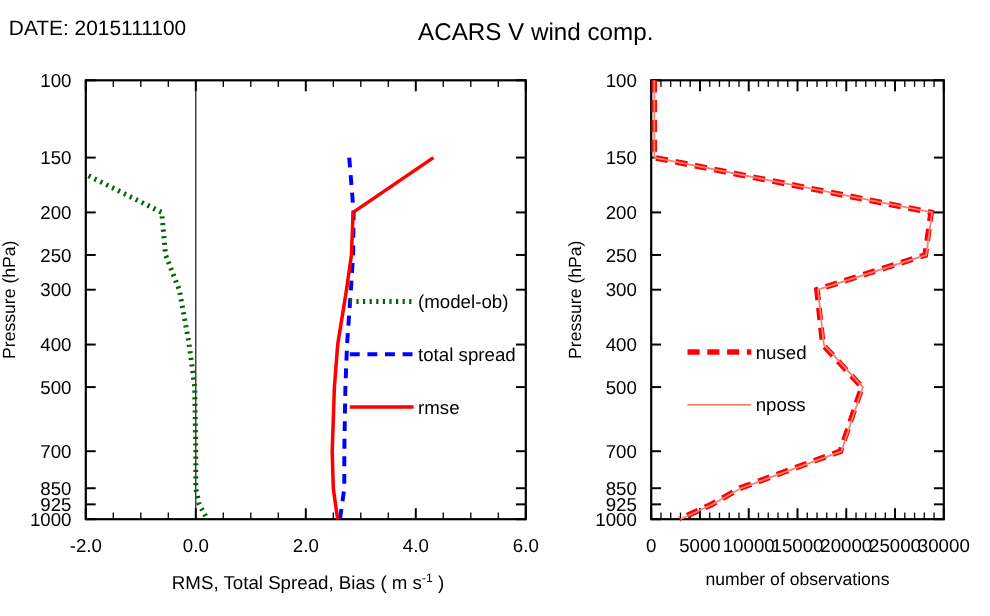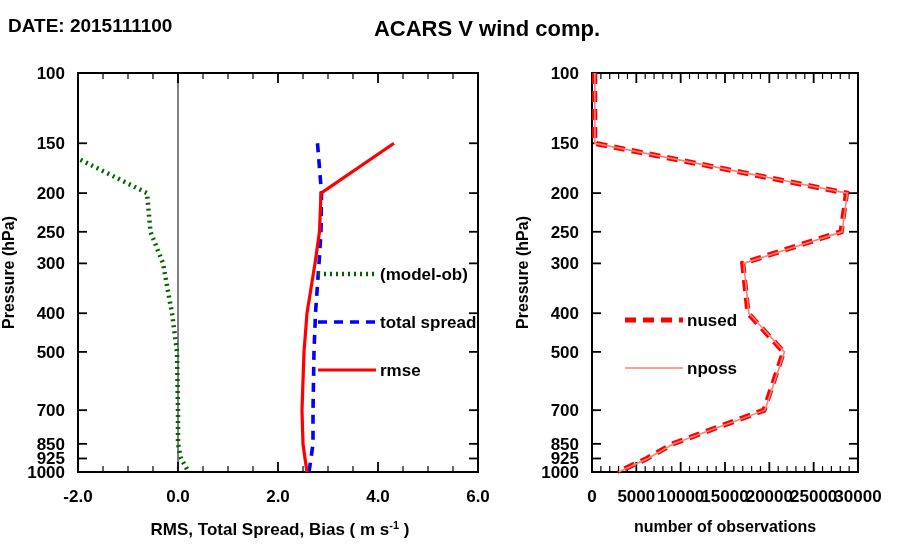--- a/index.html
+++ b/index.html
@@ -5,21 +5,21 @@
   html, body {
     margin: 0; padding: 0;
     background: #ffffff;
   }
   body {
     width: 900px; height: 560px;
     font-family: "Liberation Sans", sans-serif;
     overflow: hidden;
     position: relative;
   }
-  #root { position: relative; width: 900px; height: 560px; font-weight: bold; }
+  #root { position: relative; width: 900px; height: 560px; }
   svg { display: block; }
   text { font-family: "Liberation Sans", sans-serif; fill: #000000; }
   .date-text   { font-size: 19px; }
   .title-text  { font-size: 22px; text-anchor: middle; }
   .tick-label  { font-size: 17px; }
   .legend-label{ font-size: 17px; }
 </style>
 </head>
 <body>
 

